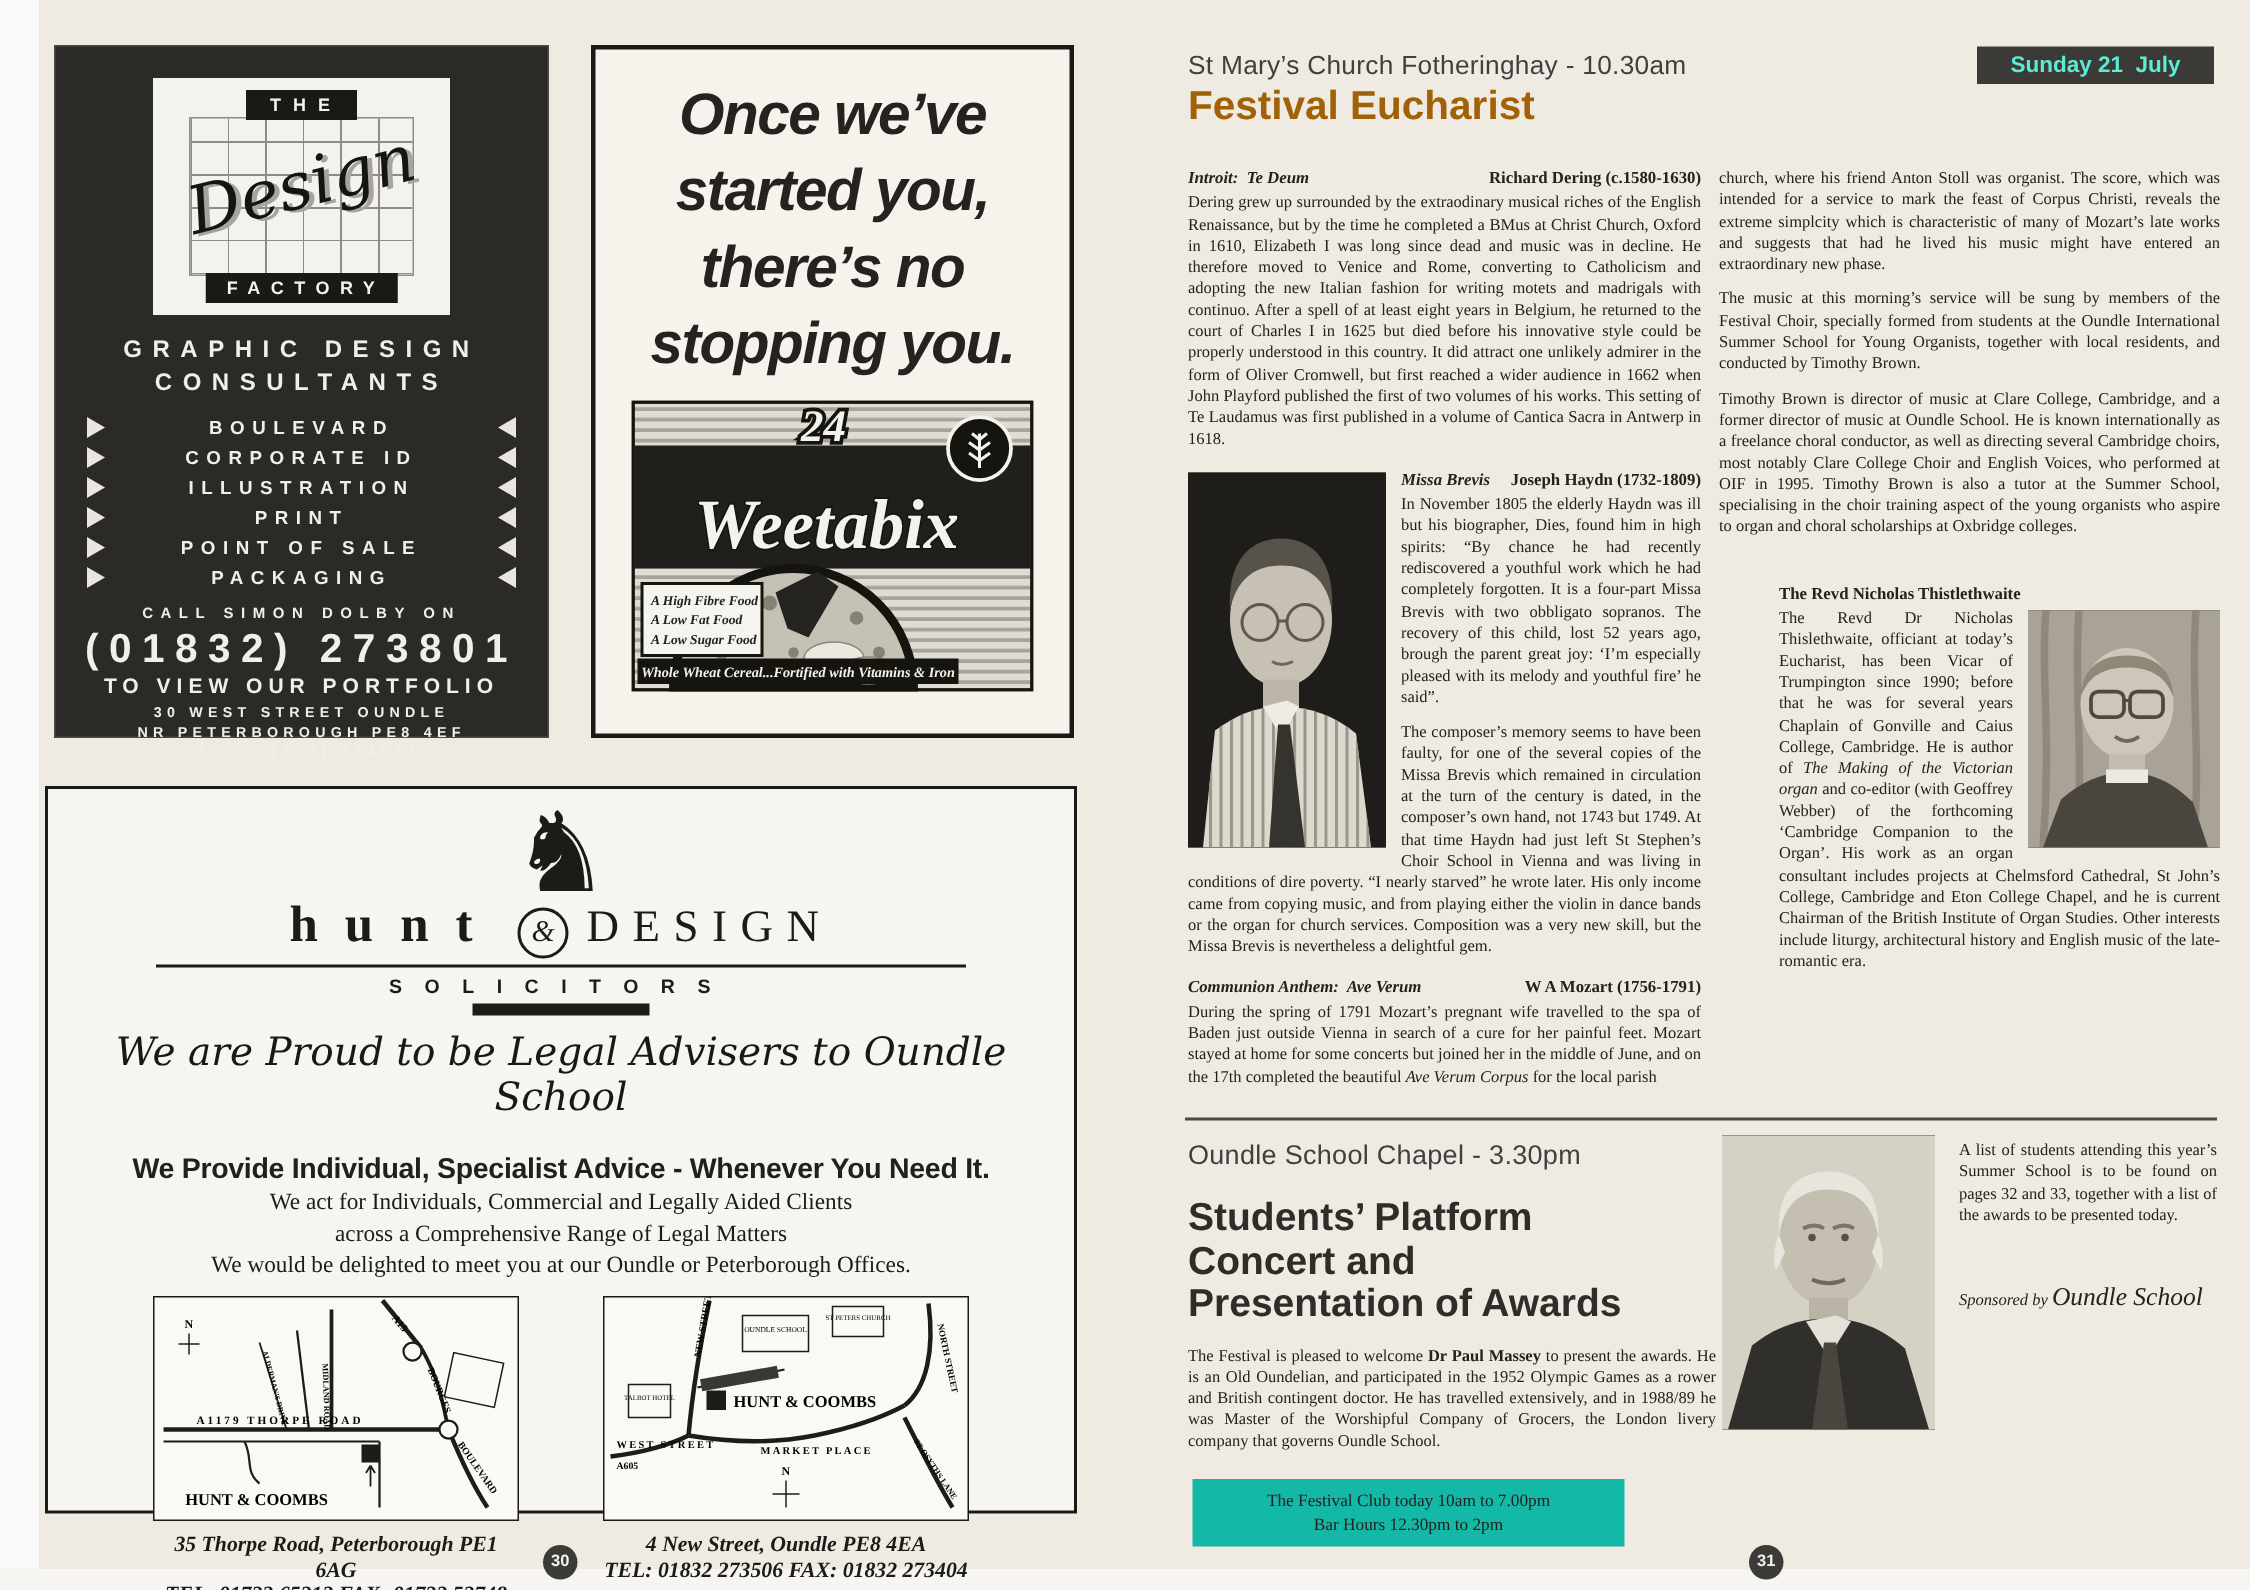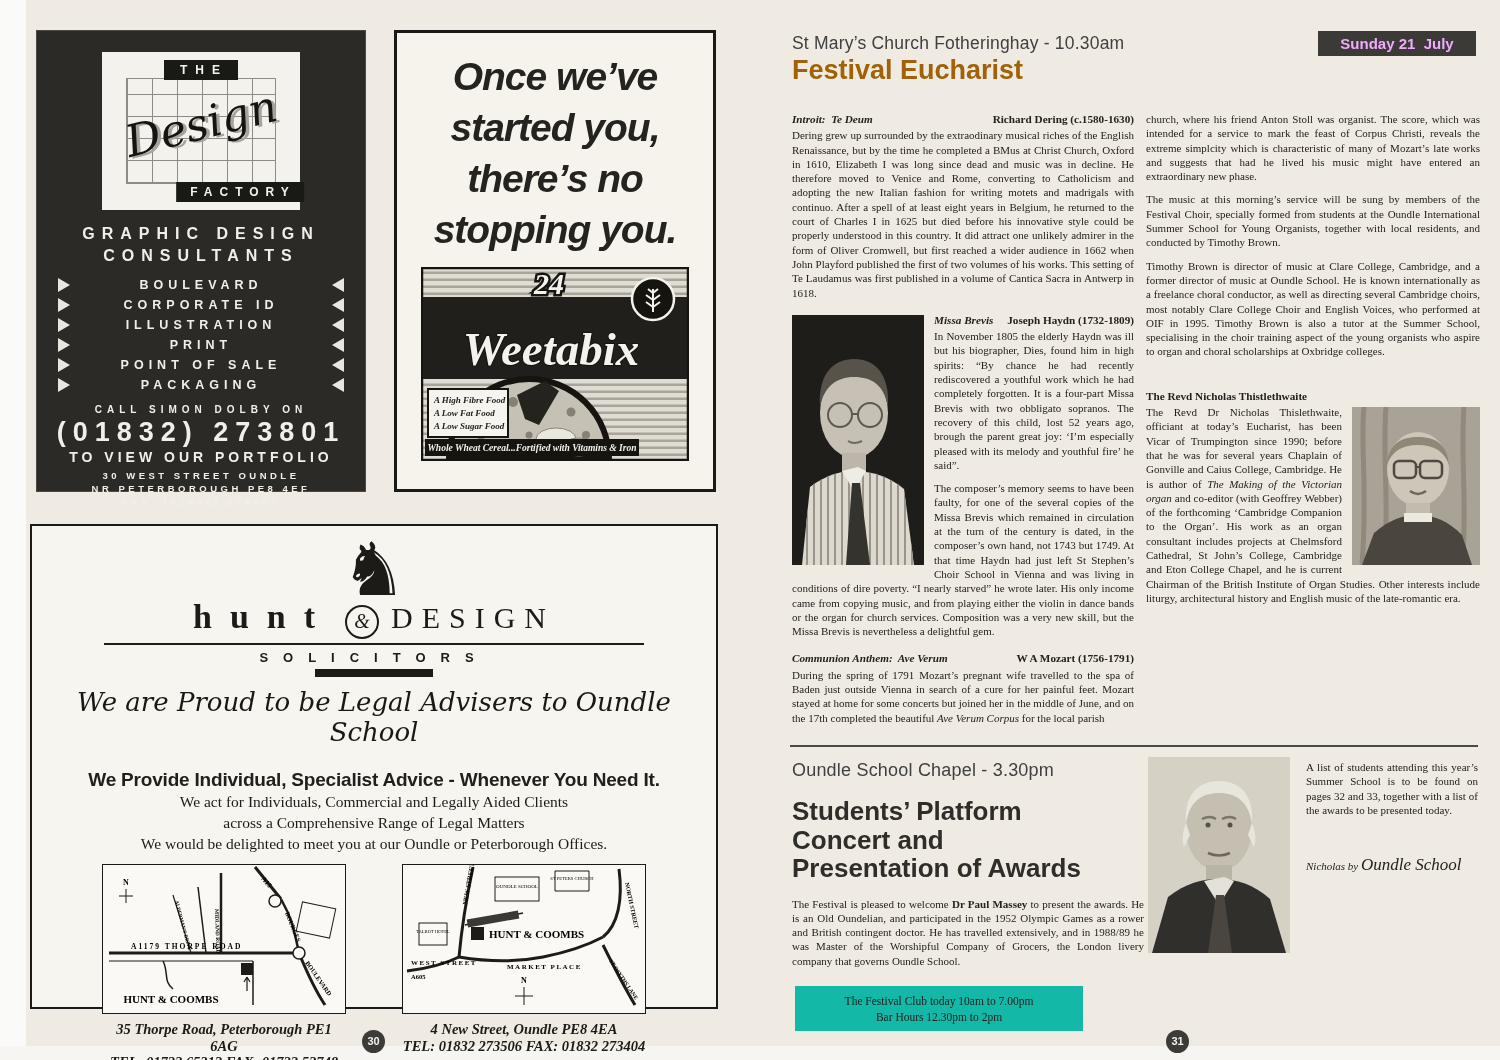--- a/index.html
+++ b/index.html
@@ -19,21 +19,21 @@
              repeating-linear-gradient(0deg,#8e8c86 0 1px,transparent 1px 22px);
            border:1px solid #8e8c86;}
   .df-the{position:absolute;left:50%;top:8px;transform:translateX(-50%);background:#191916;color:#f4f2ec;
           font-family:"Liberation Sans",sans-serif;font-weight:bold;font-size:12px;letter-spacing:8px;
           padding:3px 10px 3px 16px;}
   .df-script{position:absolute;left:0;right:0;top:46px;font-family:"DejaVu Serif",serif;font-style:italic;
              font-size:44px;color:#141412;transform:rotate(-14deg);
              text-shadow:3px 2px 0 #a7a49c;}
   .df-factory{position:absolute;left:50%;bottom:8px;transform:translateX(-50%);background:#191916;color:#f4f2ec;
           font-family:"Liberation Sans",sans-serif;font-weight:bold;font-size:12px;letter-spacing:7px;
-          padding:3px 8px 3px 14px;margin-left:39px;}
+          padding:3px 8px 3px 14px;}
   .df-headline{margin-top:13px;font-family:"Liberation Sans",sans-serif;font-weight:bold;
                font-size:16px;letter-spacing:7px;line-height:22px;}
   .df-services{margin:8px 22px 0;}
   .df-row{display:flex;align-items:center;height:20px;}
   .df-row .txt{flex:1;font-family:"Liberation Sans",sans-serif;font-weight:bold;font-size:12.5px;letter-spacing:5px;}
   .tri-r{width:0;height:0;border-top:7px solid transparent;border-bottom:7px solid transparent;border-left:12px solid #e8e6df;}
   .tri-l{width:0;height:0;border-top:7px solid transparent;border-bottom:7px solid transparent;border-right:12px solid #e8e6df;}
   .df-call{margin-top:9px;font-family:"Liberation Sans",sans-serif;font-weight:bold;font-size:10px;letter-spacing:5px;}
   .df-phone{margin-top:2px;font-family:"Liberation Sans",sans-serif;font-weight:bold;font-size:27px;letter-spacing:7px;}
   .df-port{margin-top:1px;font-family:"Liberation Sans",sans-serif;font-weight:bold;font-size:14px;letter-spacing:4px;}
@@ -69,21 +69,21 @@
   .hc-cap{margin-top:3px;font-weight:bold;font-style:italic;font-size:14.5px;line-height:16.5px;}
 
   
   .pgnum{width:23px;height:23px;border-radius:50%;background:#3c3b38;color:#f4f2ec;
          font-family:"Liberation Sans",sans-serif;font-weight:bold;font-size:11px;line-height:23px;
          text-align:center;}
 
   
   .venue{font-family:"Liberation Sans",sans-serif;font-size:17.5px;color:#404040;letter-spacing:0.2px;}
   .big-title{font-family:"Liberation Sans",sans-serif;font-weight:bold;font-size:27px;color:#a16207;}
-  .date-badge{left:1318px;top:31px;width:158px;height:25px;background:#3b3a37;color:#f0abfc;
+  .date-badge{left:1318px;top:31px;width:158px;height:25px;background:#3b3a37;color:#5eead4;
               font-family:"Liberation Sans",sans-serif;font-weight:bold;font-size:15px;line-height:25px;
               text-align:center;white-space:pre;}
   .col{font-size:11px;line-height:14.3px;text-align:justify;}
   .col p{margin:0 0 9px;}
   .sec-head{display:flex;justify-content:space-between;margin-bottom:2px;font-size:11.2px;}
   .work{font-weight:bold;font-style:italic;white-space:pre;}
   .composer{font-weight:bold;}
   .photo{background:#14140f;}
   .ph-left{float:left;width:132px;height:250px;margin:2px 10px 4px 0;}
   .ph-right{float:right;width:128px;height:158px;margin:2px 0 4px 10px;}
@@ -342,21 +342,21 @@
     </div>
     <p><span>During the spring of 1791 Mozart’s pregnant wife travelled to the spa of Baden just outside Vienna in search of a cure for her painful feet.  Mozart stayed at home for some concerts but joined her in the middle of June, and on the 17th completed the beautiful </span><span style="font-style:italic;">Ave Verum Corpus</span><span> for the local parish</span></p>
   </div>
 </div>
 
 <div class="abs col" style="left:1146px;top:112px;width:334px;height:628px;overflow:hidden;">
   <p>church,  where his friend Anton Stoll was organist.  The score, which was intended for a service to mark the feast of Corpus Christi, reveals the extreme simplcity which is characteristic of many of Mozart’s late works and suggests that had he lived his music might have entered an extraordinary new phase.</p>
   <p>The music at this morning’s service will be sung by members of the Festival Choir, specially formed from students at the Oundle International Summer School for Young Organists, together with local residents, and conducted by Timothy Brown.</p>
   <p>Timothy Brown is director of music at Clare College, Cambridge, and a former director of music at Oundle School.  He is known internationally as a freelance choral conductor, as well as directing several Cambridge choirs, most notably Clare College Choir and English Voices, who performed at OIF in 1995.  Timothy Brown is also a tutor at the Summer School, specialising in the choir training aspect of the young organists who aspire to organ and choral scholarships at Oxbridge colleges.</p>
 
-  <div style="margin-top:30px;">
+  <div style="margin-top:30px;margin-left:40px;">
     <div class="revd-head">The Revd Nicholas Thistlethwaite</div>
     <div class="photo ph-right">
       <svg width="128" height="158" viewBox="0 0 128 158">
         <rect width="128" height="158" fill="#a9a296"></rect>
         <g stroke="#837c6f" stroke-width="5" opacity="0.65">
           <path d="M12 0 C 8 40 16 80 10 158" fill="none"></path>
           <path d="M34 0 C 30 50 38 100 32 158" fill="none"></path>
           <path d="M112 0 C 108 50 116 100 110 158" fill="none"></path>
         </g>
         <ellipse cx="66" cy="62" rx="31" ry="37" fill="#cdc6b9"></ellipse>
@@ -401,21 +401,21 @@
     <rect x="58" y="108" width="26" height="16" fill="#bab4a7"></rect>
     <path d="M4 196 L 20 140 C 38 126 54 122 71 122 C 90 122 106 128 122 142 L 138 196 Z" fill="#312f2b"></path>
     <path d="M56 124 L 71 148 L 86 124 L 76 120 Z" fill="#e4e1d8"></path>
     <path d="M68 138 L 60 196 L 84 196 L 76 138 Z" fill="#4a463f"></path>
   </svg>
 </div>
 
 <div class="abs" style="left:1306px;top:760px;width:172px;">
   <div class="side-note">A list of students attending this year’s Summer School is to be found on pages 32 and 33, together with a list of the awards to be presented today.</div>
   <div class="sponsor" style="margin-top:38px;">
-    <span>Nicholas by </span><span class="name">Oundle School</span>
+    <span>Sponsored by </span><span class="name">Oundle School</span>
   </div>
 </div>
 
 <div class="abs footer-bar">
   <div>The Festival Club today 10am to 7.00pm</div>
   <div>Bar Hours  12.30pm to 2pm</div>
 </div>
 
 <div class="abs pgnum" style="left:1166px;top:1030px;">31</div>
 

